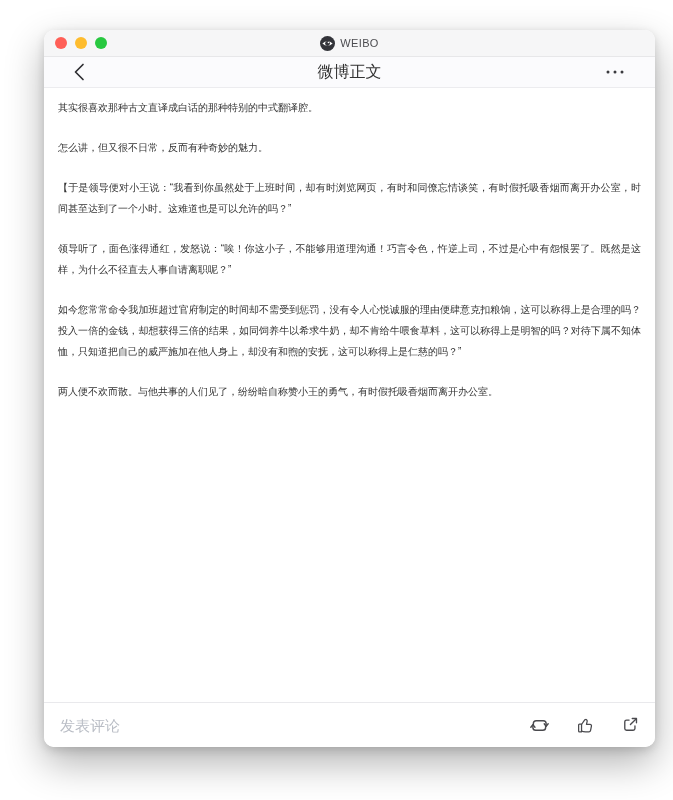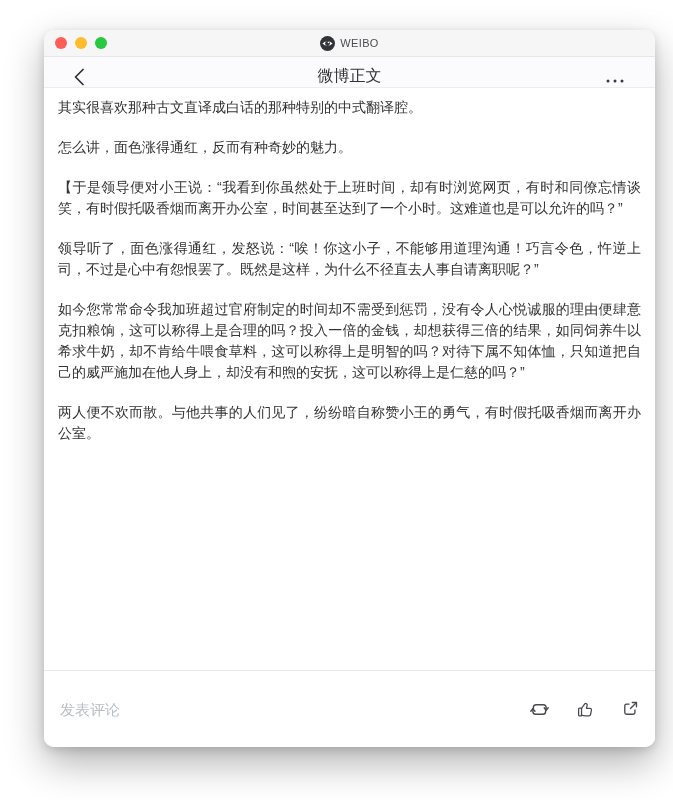--- a/index.html
+++ b/index.html
@@ -25,38 +25,38 @@
   .light.yellow{background:#febc2e;}
   .light.green{background:#28c840;}
   .titlebar-center{
     position:absolute;left:0;right:0;top:0;bottom:0;
     display:flex;align-items:center;justify-content:center;gap:5px;
   }
   .app-name{font-size:11px;color:#4c4c50;letter-spacing:.4px;}
   
   .navbar{
     height:30px;flex:0 0 30px;background:#fbfbfd;border-bottom:1px solid #ececef;
-    display:flex;align-items:flex-end;position:relative;padding:0 29px;
+    display:flex;align-items:center;position:relative;padding:0 29px;
   }
   .nav-title{
     position:absolute;left:0;right:0;text-align:center;
     font-size:16px;font-weight:500;color:#333;pointer-events:none;
   }
   .back-button{display:flex;align-items:center;cursor:pointer;z-index:2;}
   .more-button{margin-left:auto;display:flex;align-items:center;cursor:pointer;z-index:2;padding:4px 2px;}
   
   .content{
     flex:1 1 auto;overflow:hidden;padding:9px 14px 0 14px;
-    font-size:14px;line-height:21px;color:#333;text-align:justify;
+    font-size:10px;line-height:21px;color:#333;text-align:justify;
   }
   .content p{margin:0 0 19px 0;}
   
   .comment-bar{
     height:44px;flex:0 0 44px;border-top:1px solid #e9e9ec;background:#fff;
-    display:flex;align-items:center;padding:16px 16px;gap:17px;
+    display:flex;align-items:center;padding:0 16px;gap:17px;
   }
   .comment-input{
     flex:1;border:none;outline:none;background:transparent;
     font-size:15px;color:#333;font-family:inherit;padding:0;
   }
   .comment-input::placeholder{color:#b9bdc5;opacity:1;}
   .actions{display:flex;align-items:center;gap:26px;margin-left:12px;}
   .action-btn{display:flex;align-items:center;justify-content:center;cursor:pointer;}
   svg{display:block;}
 </style>
@@ -99,21 +99,21 @@
           <circle cx="2" cy="2" r="1.5" fill="#3a3a3e"></circle>
           <circle cx="9" cy="2" r="1.5" fill="#3a3a3e"></circle>
           <circle cx="16" cy="2" r="1.5" fill="#3a3a3e"></circle>
         </svg>
       </span>
     </div>
   </div>
 
   <div class="content">
     <p>其实很喜欢那种古文直译成白话的那种特别的中式翻译腔。</p>
-    <p>怎么讲，面色涨得通红，反而有种奇妙的魅力。</p>
+    <p>怎么讲，但又很不日常，反而有种奇妙的魅力。</p>
     <p>【于是领导便对小王说：“我看到你虽然处于上班时间，却有时浏览网页，有时和同僚忘情谈笑，有时假托吸香烟而离开办公室，时间甚至达到了一个小时。这难道也是可以允许的吗？”</p>
     <p>领导听了，面色涨得通红，发怒说：“唉！你这小子，不能够用道理沟通！巧言令色，忤逆上司，不过是心中有怨恨罢了。既然是这样，为什么不径直去人事自请离职呢？”</p>
     <p>如今您常常命令我加班超过官府制定的时间却不需受到惩罚，没有令人心悦诚服的理由便肆意克扣粮饷，这可以称得上是合理的吗？投入一倍的金钱，却想获得三倍的结果，如同饲养牛以希求牛奶，却不肯给牛喂食草料，这可以称得上是明智的吗？对待下属不知体恤，只知道把自己的威严施加在他人身上，却没有和煦的安抚，这可以称得上是仁慈的吗？”</p>
     <p>两人便不欢而散。与他共事的人们见了，纷纷暗自称赞小王的勇气，有时假托吸香烟而离开办公室。</p>
 
   </div>
 
   <div class="comment-bar">
     <input class="comment-input" type="text" placeholder="发表评论" style="">
     <div class="actions">

